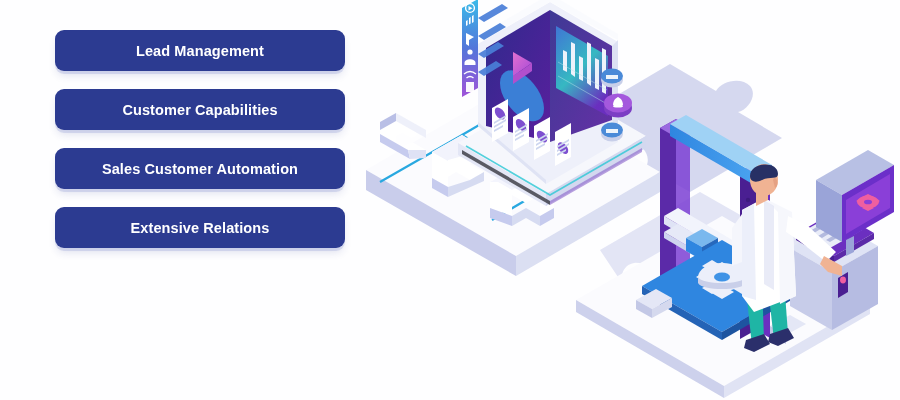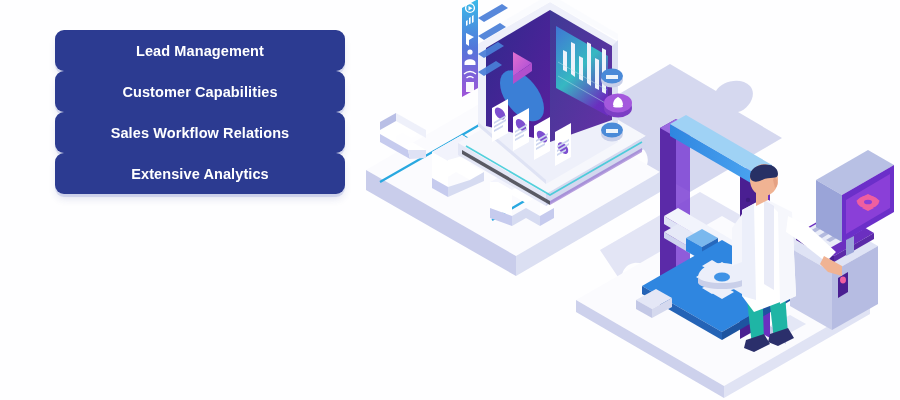--- a/index.html
+++ b/index.html
@@ -23,20 +23,21 @@
   }
 
   
   #feature-list {
     position: absolute;
     left: 55px;
     top: 30px;
     width: 290px;
     display: flex;
     flex-direction: column;
+    gap: 18px;
   }
   .feature-btn {
     position: relative;
     height: 41px;
     border-radius: 9px;
     background: #2c3b91;
     color: #ffffff;
     display: flex;
     align-items: center;
     justify-content: center;
@@ -65,24 +66,24 @@
 <div id="stage">
 
   <div id="feature-list">
     <div class="feature-btn">
       <span>Lead Management</span>
     </div>
     <div class="feature-btn">
       <span>Customer Capabilities</span>
     </div>
     <div class="feature-btn">
-      <span>Sales Workflow Relations</span>
+      <span>Sales Customer Automation</span>
     </div>
     <div class="feature-btn">
-      <span>Extensive Analytics</span>
+      <span>Extensive Relations</span>
     </div>
   </div>
 
   <div id="illustration">
     <svg width="550" height="400" viewBox="0 0 550 400" xmlns="http://www.w3.org/2000/svg">
       <defs>
         <linearGradient id="gScreen" x1="0" y1="0" x2="1" y2="1">
           <stop offset="0" stop-color="#2f2a8c"></stop>
           <stop offset="1" stop-color="#5a1f9e"></stop>
         </linearGradient>

